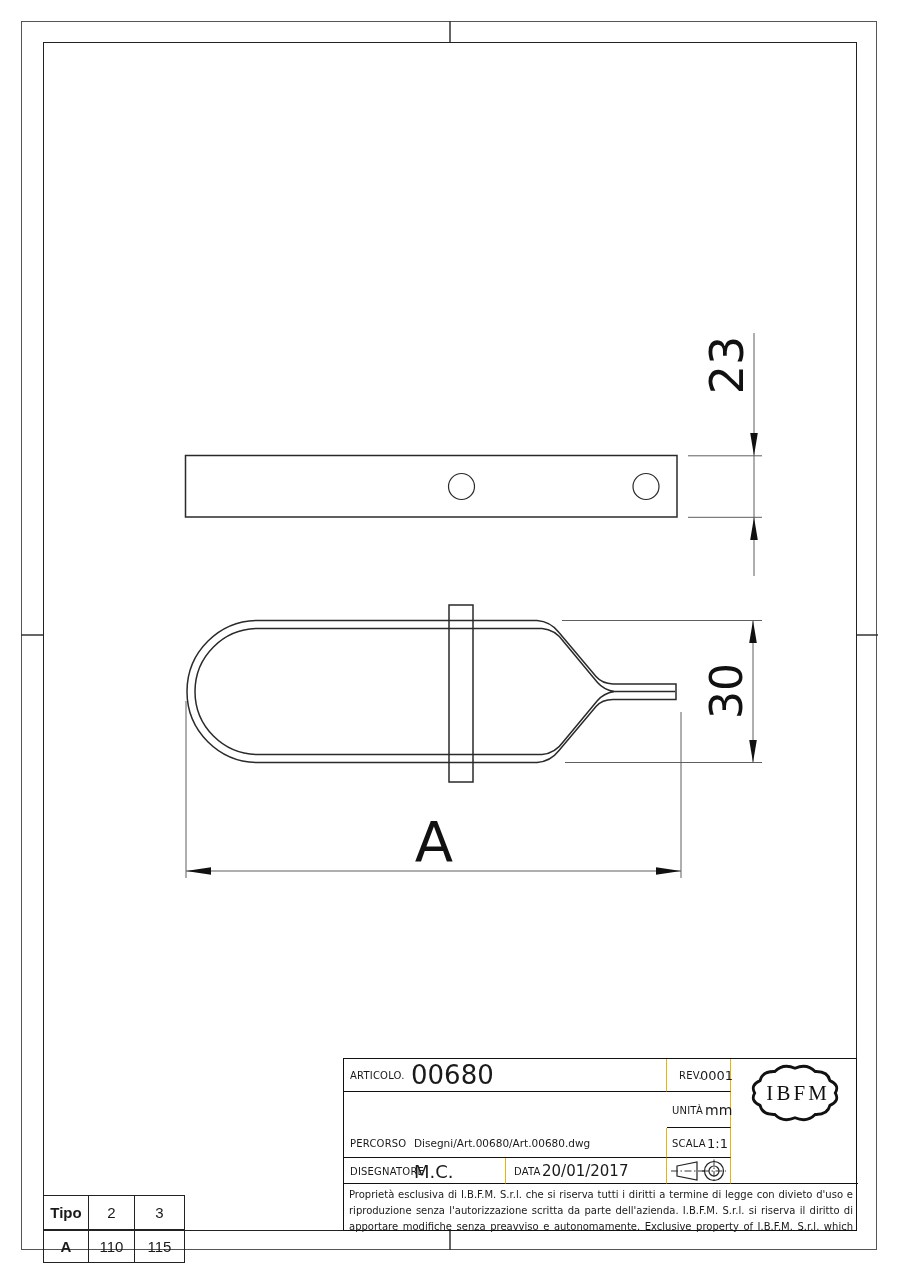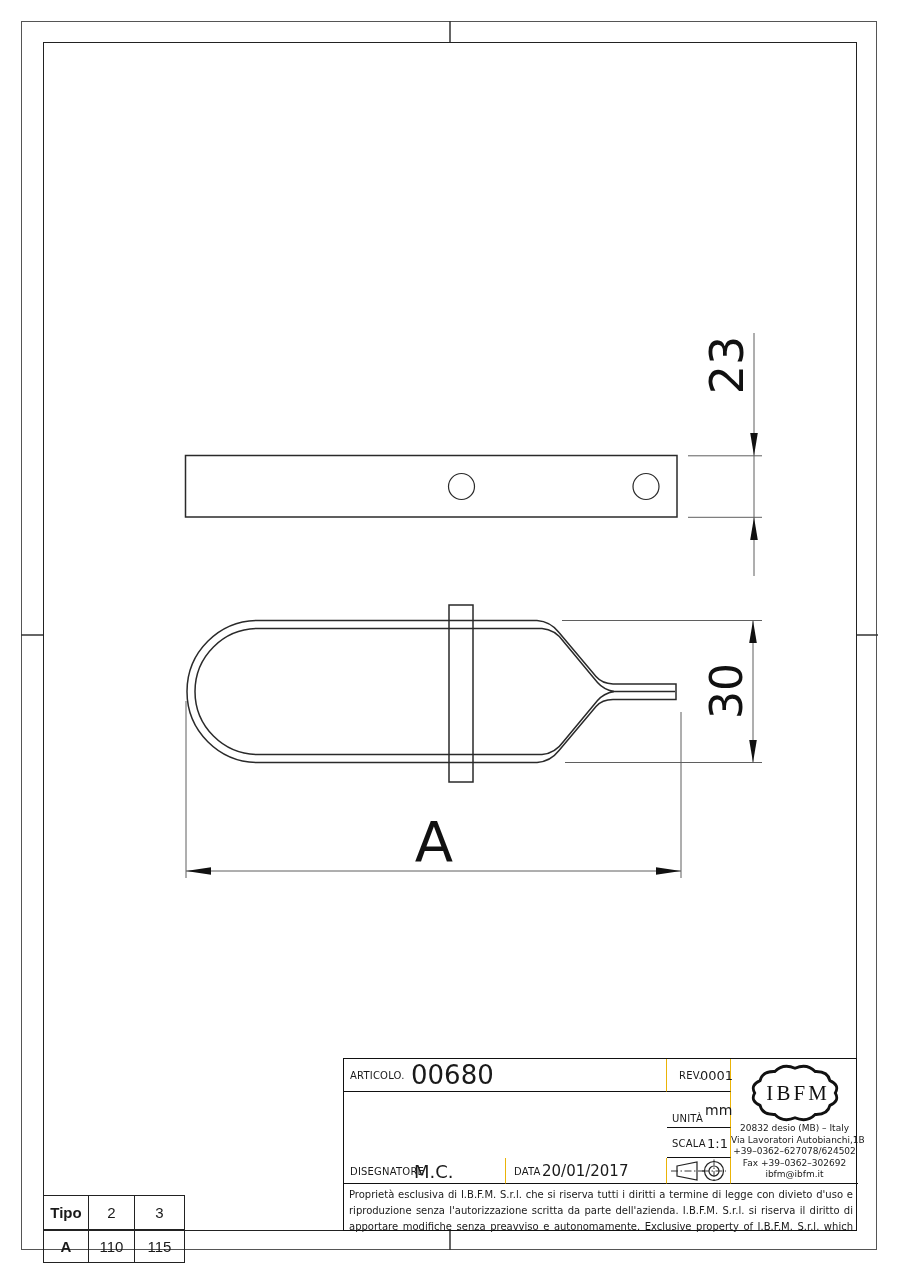--- a/index.html
+++ b/index.html
@@ -109,24 +109,28 @@
     <div class="cell bb br" style="left:0;top:0;width:323px;height:33px;">
       <span class="lbl">ARTICOLO.</span>
       <span class="val" style="left:67px;font-size:26px;">00680</span>
     </div>
     <div class="cell bb br" style="left:323px;top:0;width:64px;height:33px;">
       <span class="lbl" style="left:5px;margin-left:7px;">REV.</span>
       <span class="val" style="left:33px;font-size:13px;">0001</span>
     </div>
 
     <div class="cell bb br" style="left:323px;top:33px;width:64px;height:36px;">
-      <span class="lbl" style="left:5px;margin-top:8px;">UNITÀ</span>
+      <span class="lbl" style="left:5px;">UNITÀ</span>
       <span class="val" style="left:38px;font-size:14px;">mm</span>
     </div>
 
+    <div class="cell bb br" style="left:0;top:69px;width:323px;height:30px;">
+      <span class="lbl">PERCORSO</span>
+      <span class="val" style="left:70px;font-size:10.5px;">Disegni/Art.00680/Art.00680.dwg</span>
+    </div>
     <div class="cell bb br" style="left:323px;top:69px;width:64px;height:30px;">
       <span class="lbl" style="left:5px;">SCALA</span>
       <span class="val" style="left:40px;font-size:13px;">1:1</span>
     </div>
 
     <div class="cell bb br" style="left:0;top:99px;width:162px;height:26px;text-align:center;">
       <span class="lbl">DISEGNATORE</span>
       <span class="val" style="left:70px;font-size:18px;">M.C.</span>
     </div>
     <div class="cell bb br" style="left:162px;top:99px;width:161px;height:26px;">
@@ -142,27 +146,20 @@
         <path d="M35 13 H59" stroke="#222" stroke-width="0.9" stroke-dasharray="7 2.5 1.5 2.5" fill="none"></path>
         <path d="M47 1.5 V24.5" stroke="#222" stroke-width="0.9" stroke-dasharray="6 2 1.5 2" fill="none"></path>
       </svg>
     </div>
 
     <div class="cell bb" style="left:387px;top:0;width:127px;height:125px;">
       <svg width="106" height="62" viewBox="0 0 120 80" style="display:block;margin:3px auto 0;">
         <path d="M 112 40 Q 118 29.6 105 24 Q 102.4 11.7 86 12.3 Q 75.5 1.4 60 8 Q 44.5 1.4 34 12.3 Q 17.6 11.7 15 24 Q 2 29.6 8 40 Q 2 50.4 15 56 Q 17.6 68.3 34 67.7 Q 44.5 78.6 60 72 Q 75.5 78.6 86 67.7 Q 102.4 68.3 105 56 Q 118 50.4 112 40 Z" fill="none" stroke="#111" stroke-width="3.6"></path>
         <text x="64" y="49" text-anchor="middle" class="logo-text">IBFM</text>
       </svg>
-      <div class="addr">
-        <div>20832 desio (MB) – Italy</div>
-        <div>Via Lavoratori Autobianchi,1B</div>
-        <div>+39–0362–627078/624502</div>
-        <div>Fax +39–0362–302692</div>
-        <div>ibfm@ibfm.it</div>
-      </div>
     </div>
 
     <div class="legal">Proprietà esclusiva di I.B.F.M. S.r.l. che si riserva tutti i diritti a termine di legge con divieto d'uso e riproduzione senza l'autorizzazione scritta da parte dell'azienda. I.B.F.M. S.r.l. si riserva il diritto di apportare modifiche senza preavviso e autonomamente. Exclusive property of I.B.F.M. S.r.l. which reserves all rights by law with the prohibition of use and reproduction without the written agreement of the company. I.B.F.M. S.r.l. reserves the right to make changes without any notification and independently.</div>
   </div>
 
   <div class="st">
     <div class="br2 hd">Tipo</div>
     <div class="br2">2</div>
     <div>3</div>
     <div class="br2 bt2 hd">A</div>

